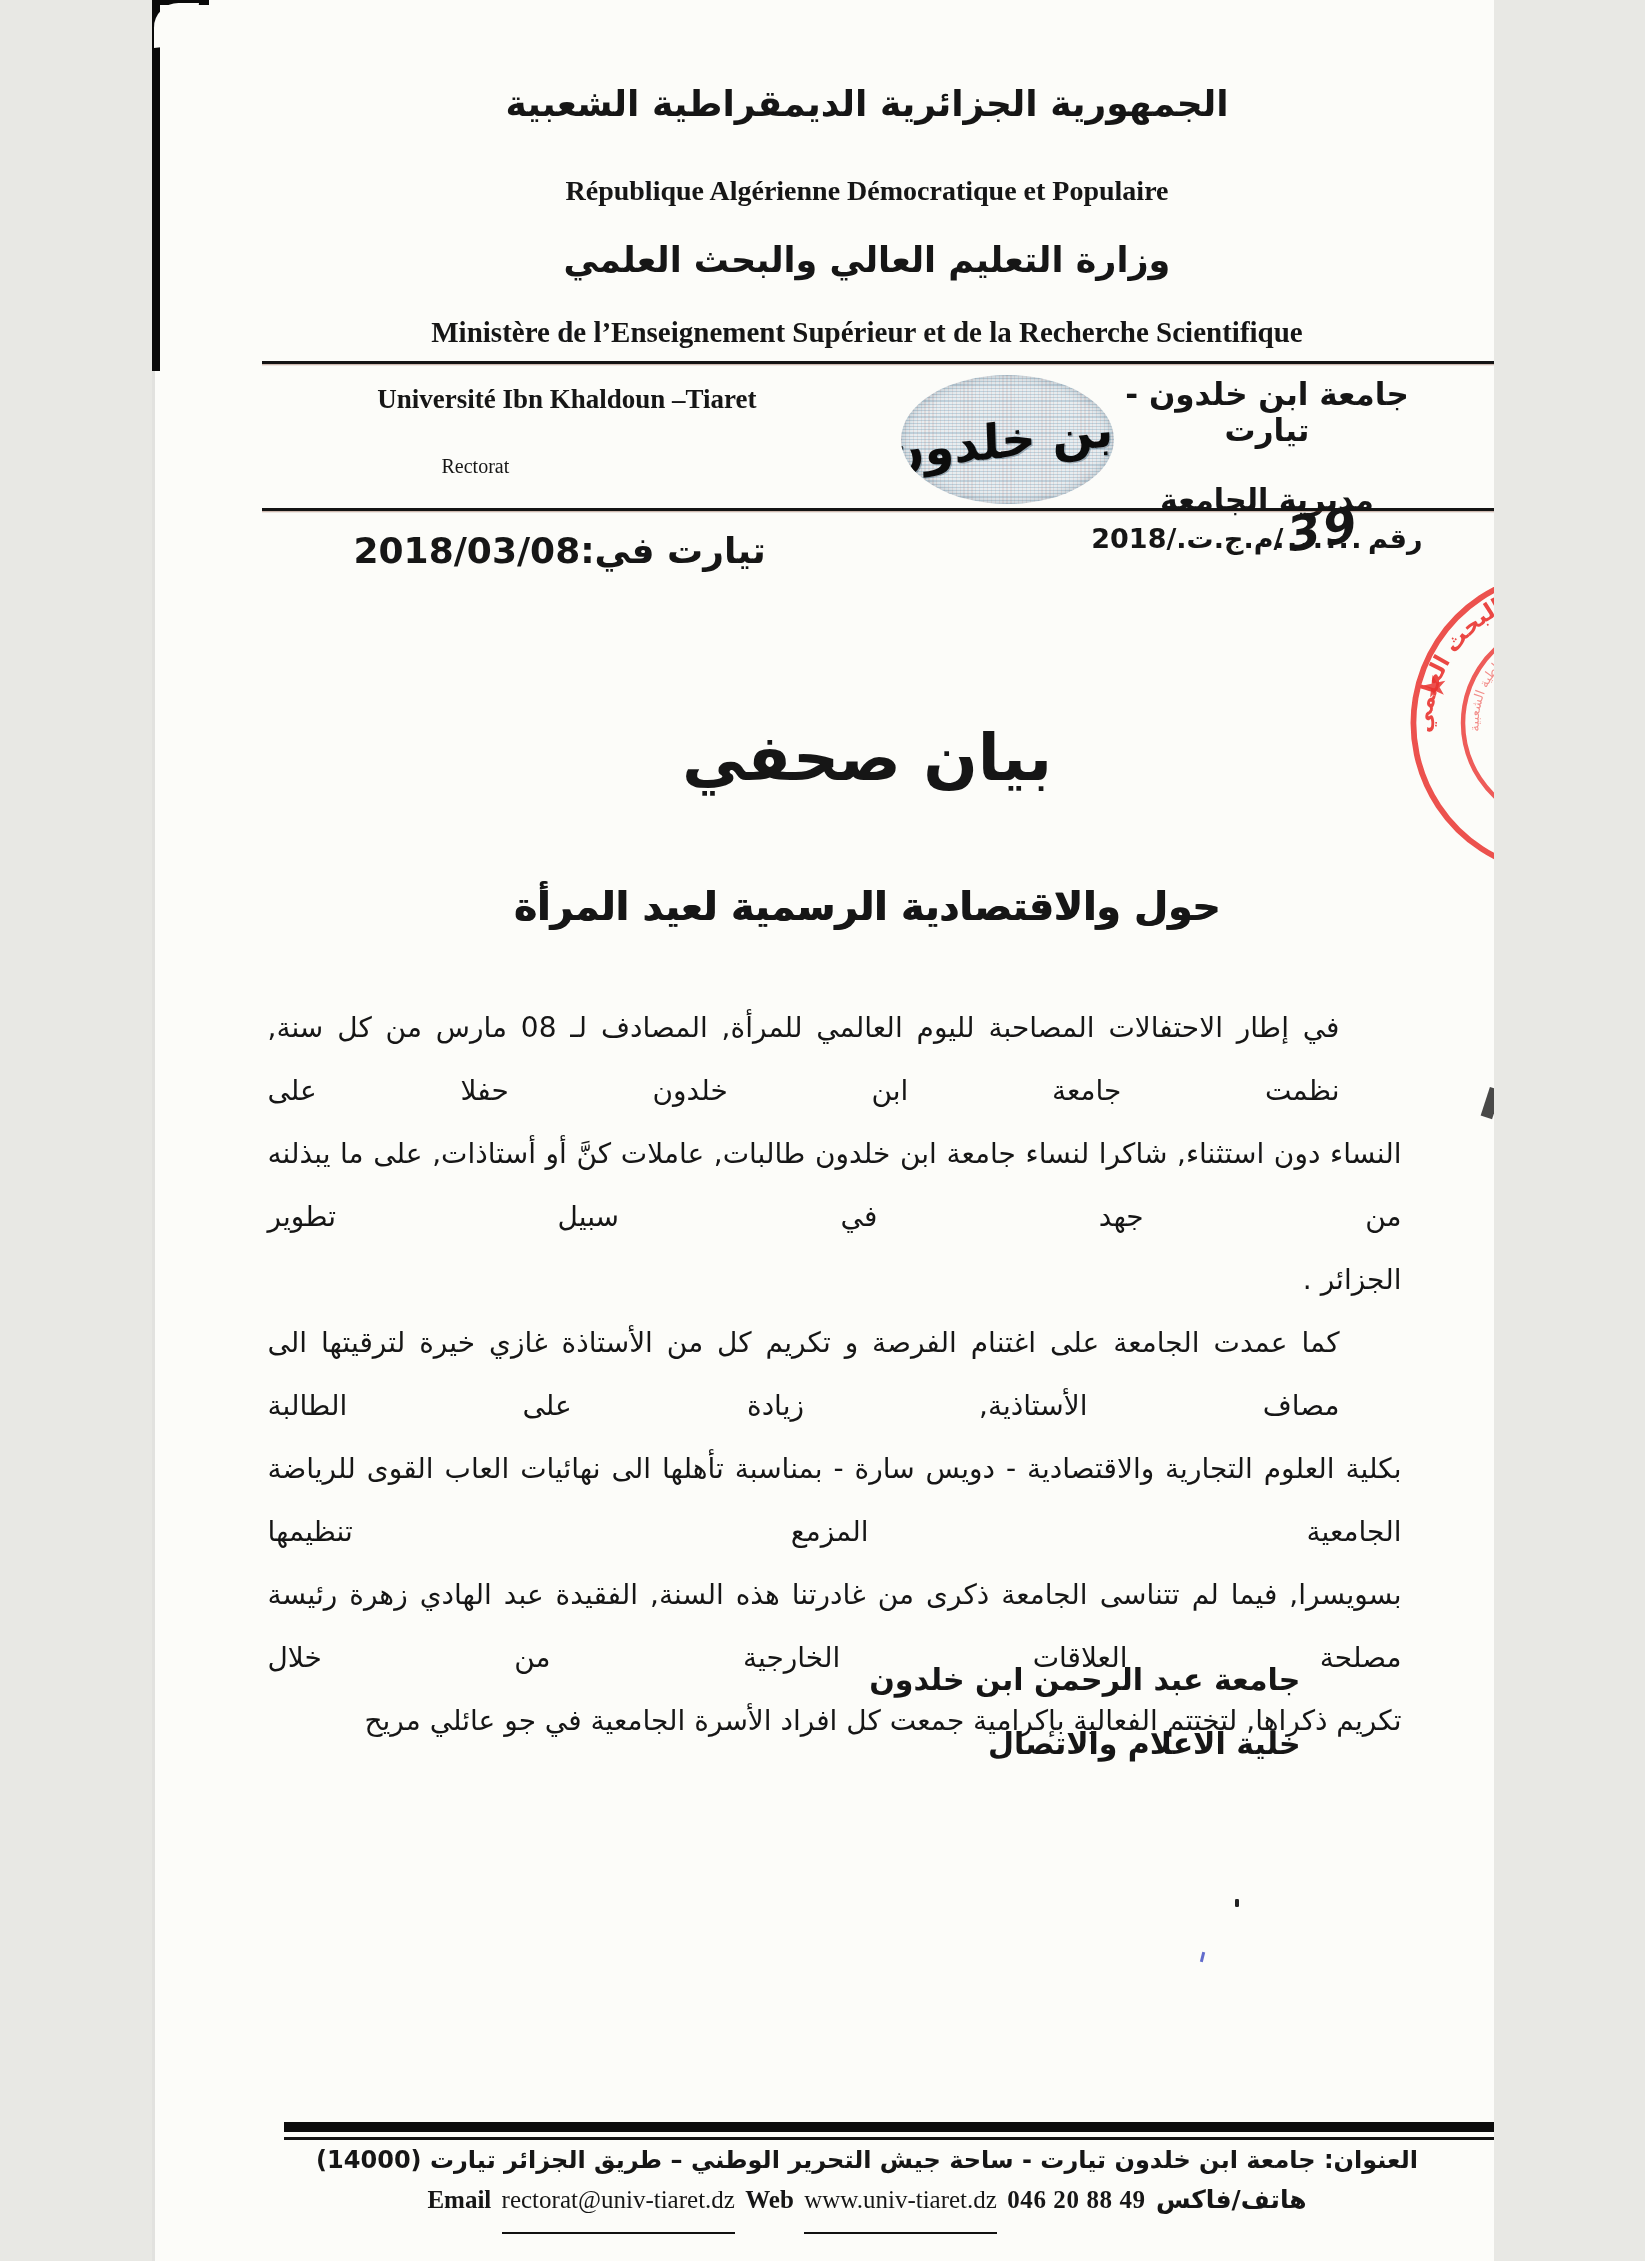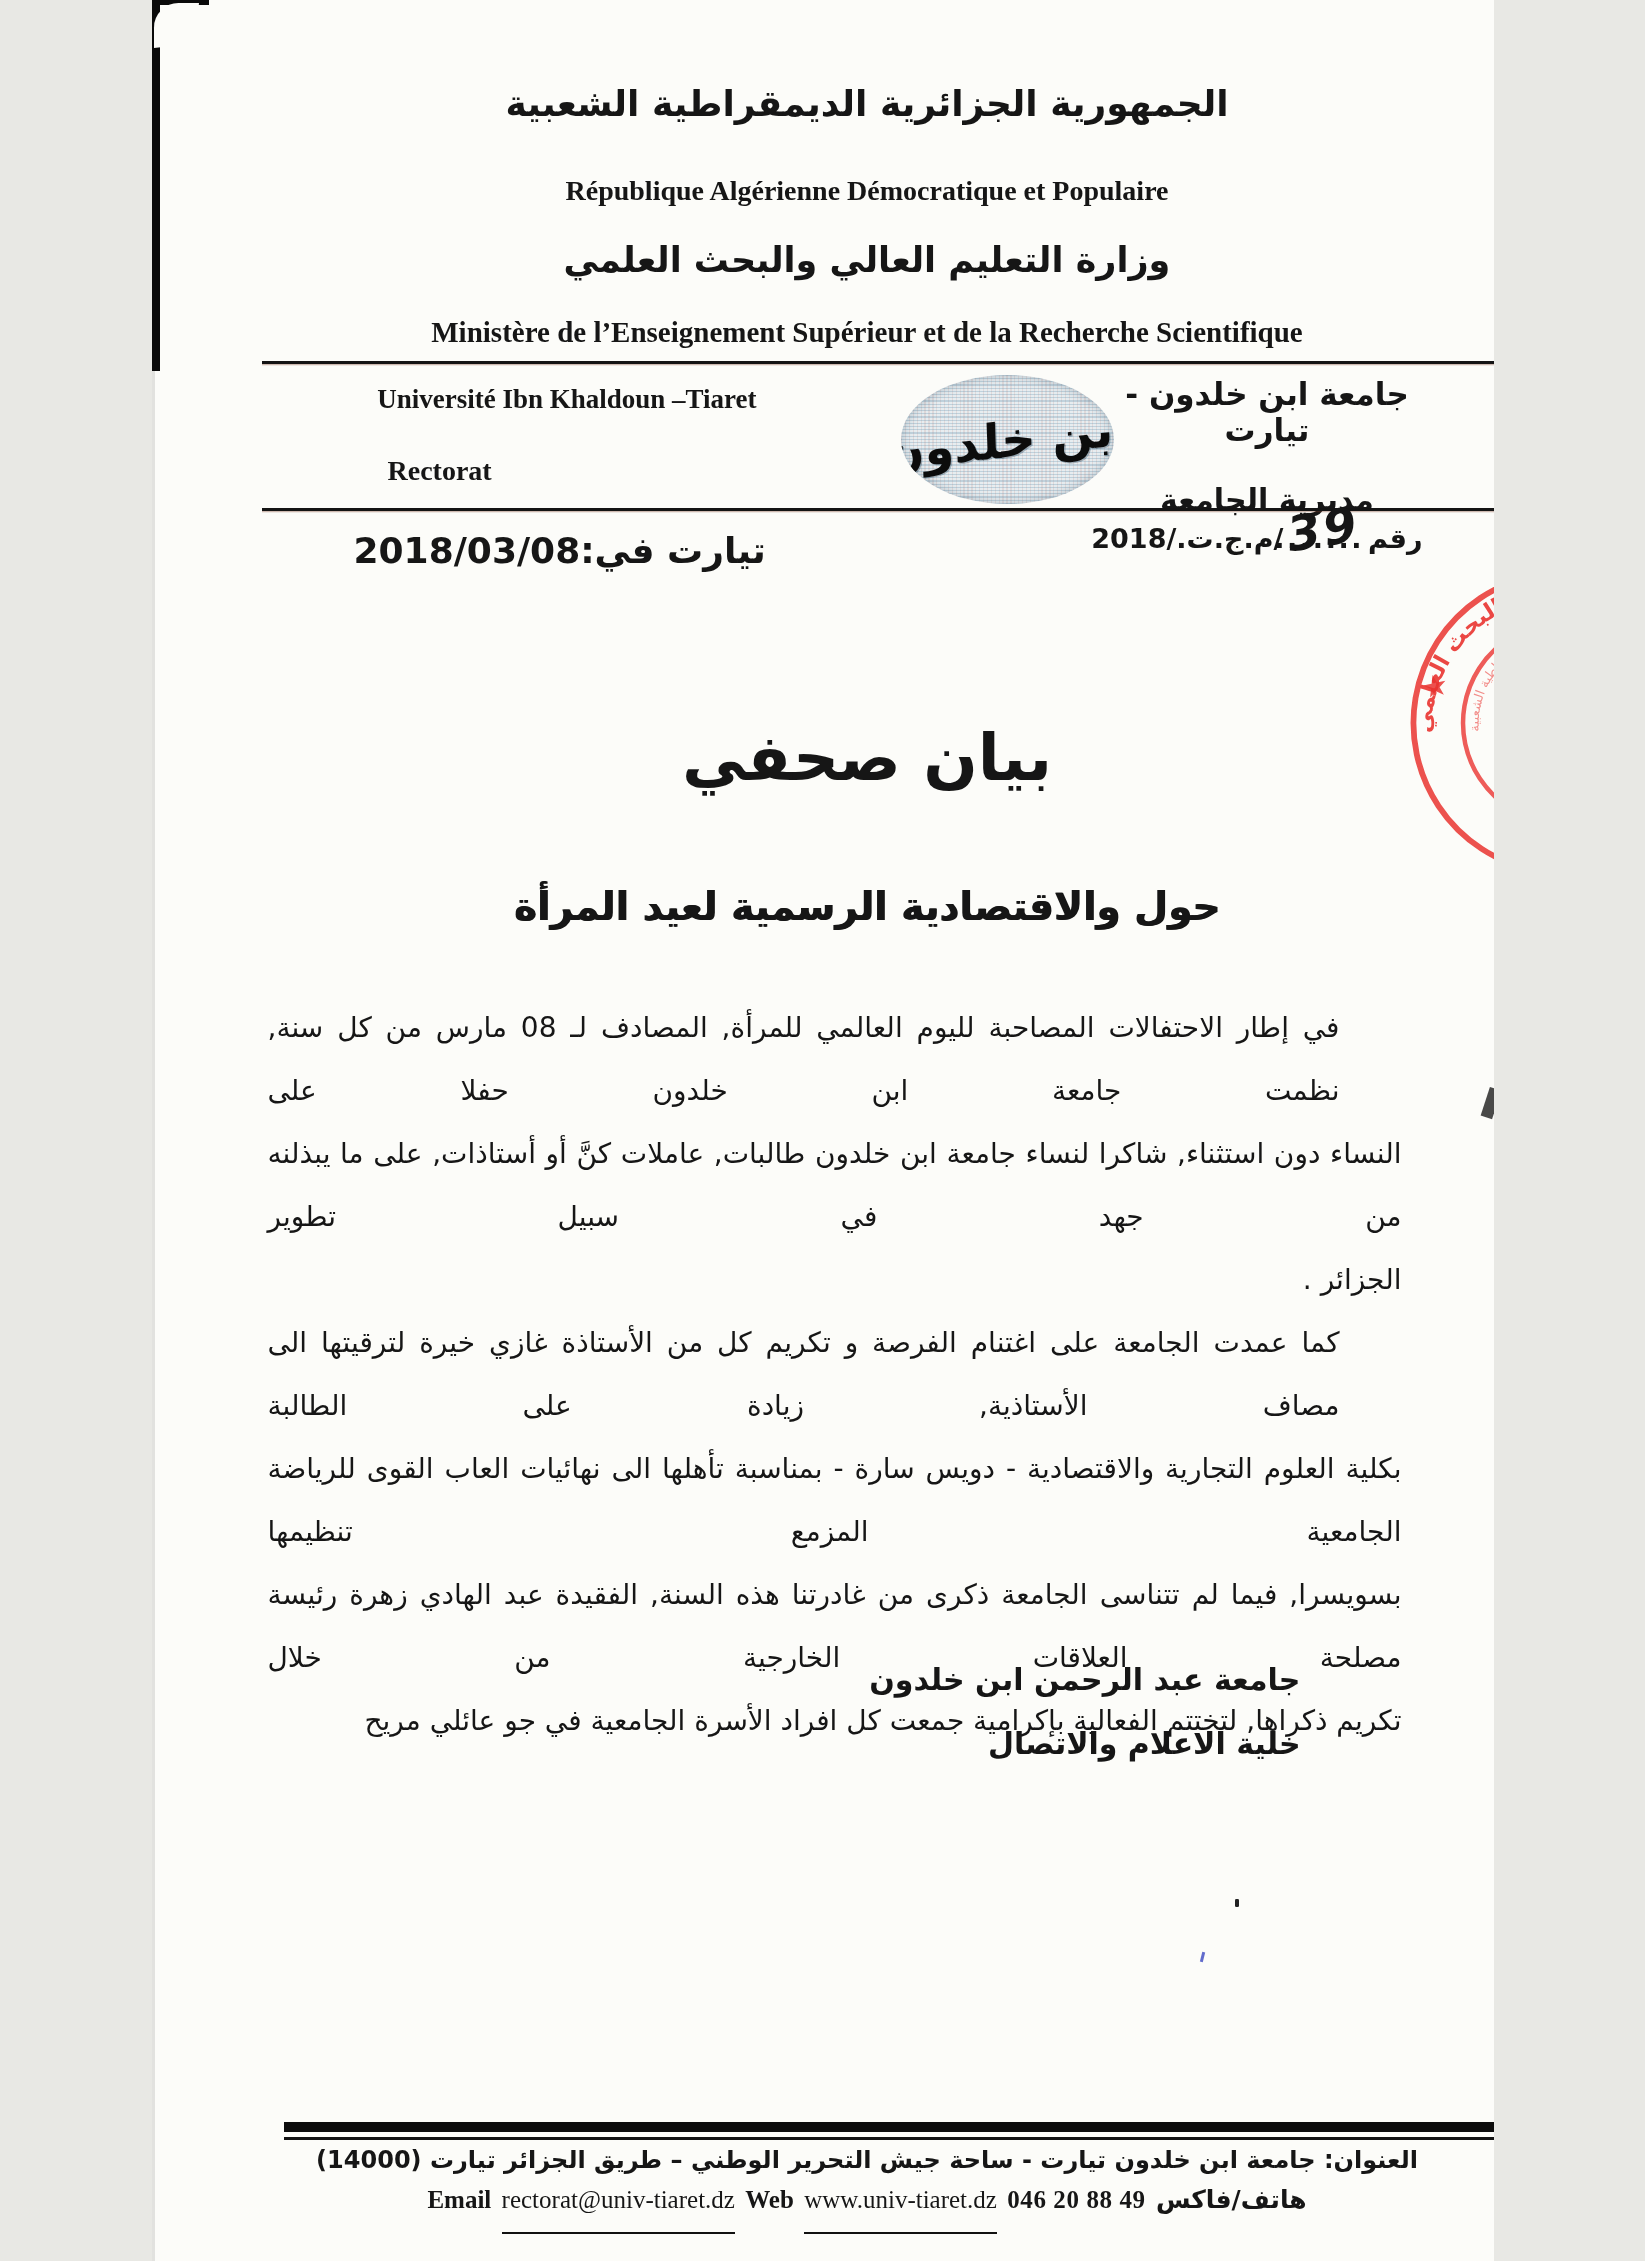--- a/index.html
+++ b/index.html
@@ -19,21 +19,21 @@
   .ministry-ar{top:240px;font-size:35px;font-weight:700;}
   .ministry-fr{top:316px;font-size:29px;font-weight:700;}
 
   .rule{left:110px;width:1444px;height:3.2px;background:#141414;box-shadow:0 1.3px 0 rgba(120,60,40,.35);}
   .rule1{top:361px;}
   .rule2{top:508px;}
 
   
   .lh-left{left:177px;top:384px;width:428px;}
   .lh-univ{font-size:27px;font-weight:700;text-align:right;}
-  .lh-rectorat{font-size:28px;font-weight:700;margin-top:40px;margin-left:59px;}
+  .lh-rectorat{font-size:20px;font-weight:400;margin-top:40px;margin-left:113px;}
   .lh-right{right:59px;top:376px;width:335px;text-align:center;}
   .lh-univ-ar{font-size:31px;font-weight:700;}
   .lh-office-ar{font-size:30px;font-weight:700;margin-top:34px;}
 
   .logo{
     left:749px;top:375px;width:213px;height:129px;border-radius:50%;
     background:#e7edf0;
     background-image:
       repeating-linear-gradient(0deg, rgba(90,140,170,.28) 0 1.3px, rgba(255,255,255,0) 1.3px 3.2px),
       repeating-linear-gradient(90deg, rgba(190,120,110,.16) 0 1.3px, rgba(255,255,255,0) 1.3px 3.9px);

